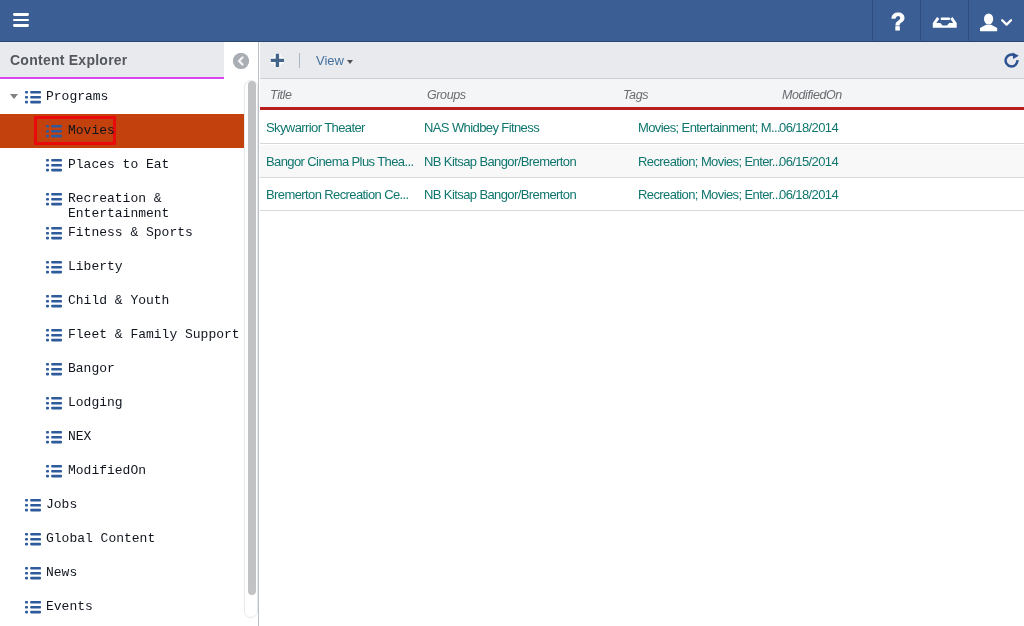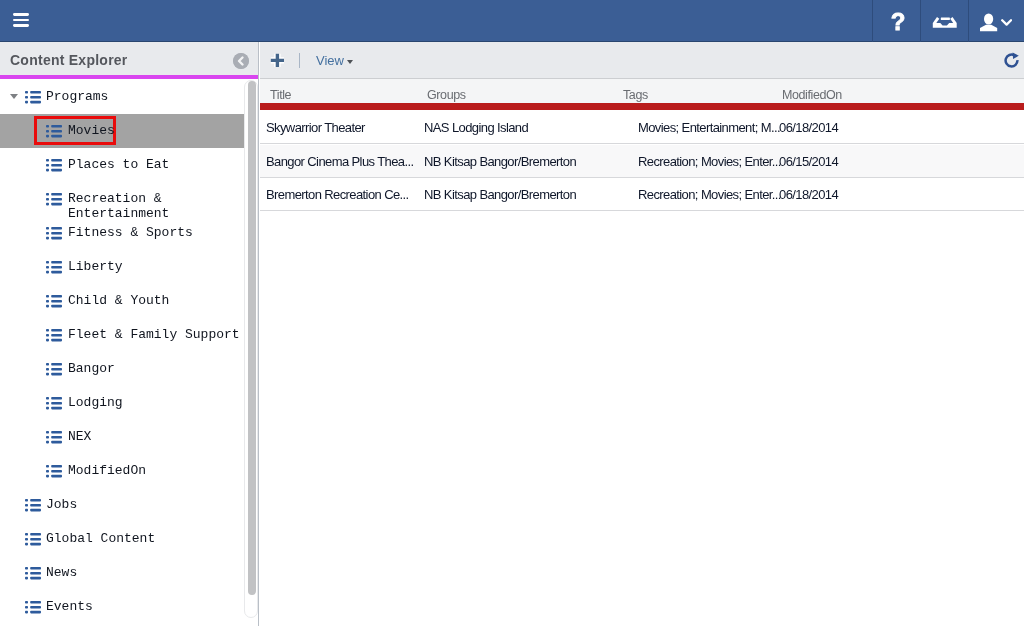--- a/index.html
+++ b/index.html
@@ -13,28 +13,28 @@
   #hamb span { position:absolute; left:12.5px; width:16.5px; height:2.8px; background:#fff; border-radius:1.4px; }
   .tb-sec { position:absolute; top:0; height:42px; border-left:1px solid #2e4c7c; }
   #sec-q   { left:872px; width:48px; }
   #sec-inb { left:920px; width:48px; }
   #sec-usr { left:968px; width:56px; }
 
 
   
   #sidebar { position:absolute; left:0; top:42px; width:259px; height:584px;
              background:#fff; border-right:1px solid #b9bfc7; }
-  #sidehead { position:absolute; left:0; top:0; width:258px; height:37px;
-              background:#e8eaed; border-bottom:4px solid #d946ef; }
+  #sidehead { position:absolute; left:0; top:0; width:224px; height:37px;
+              background:#e8eaed; border-bottom:2px solid #d946ef; }
   #sidehead .t { position:absolute; left:10px; top:10px; font-size:14px; font-weight:bold; color:#54575d; letter-spacing:0.25px; }
   #collbtn { position:absolute; left:233px; top:11px; width:16px; height:16px; border-radius:50%;
              background:#a9adb4; }
   .treerow { position:absolute; left:0; width:244px; height:34px; font-size:13px; color:#10151f; }
   .treerow .lbl { position:absolute; top:8.5px;font-family:Liberation Mono, monospace; }
-  .sel { background:#a3a3a3; }
+  .sel { background:#c2410c; }
   #redbox { position:absolute; left:34px; top:2px; width:82px; height:29px;
             border:3px solid #e90b0b; }
   .licon { position:absolute; top:11px; width:16px; height:13px; }
   .exp { position:absolute; left:10px; top:14px; width:0; height:0;
          border-left:4.5px solid transparent; border-right:4.5px solid transparent;
          border-top:5.5px solid #7e8084; }
   #strack { position:absolute; left:244px; top:38px; width:14px; height:538px;
             background:#fff; border:1px solid #e8e9eb; border-radius:7px; }
   #sscroll { position:absolute; left:248px; top:39px; width:8px; height:514px;
              background:#c1c2c4; border-radius:4px; }
@@ -42,23 +42,23 @@
   
   #main { position:absolute; left:260px; top:42px; width:764px; height:584px; background:#fff; }
   #toolbar { position:absolute; left:0; top:0; width:764px; height:37px;
              background:#e8eaed; border-bottom:1px solid #ccced1; }
   #tsep { position:absolute; left:39px; top:11px; width:1px; height:15px; background:#a9b6c6; }
   #viewlbl { position:absolute; left:56px; top:11px; font-size:13px; color:#44709f; }
   #viewarr { position:absolute; left:87px; top:18px; width:0; height:0;
              border-left:3.8px solid transparent; border-right:3.8px solid transparent;
              border-top:4.6px solid #4d5156; }
   #thead { position:absolute; left:0; top:37px; width:764px; height:31px;
-           background:#f4f5f6; border-bottom:7px solid #b91c1c; }
+           background:#f4f5f6; border-bottom:3px solid #b91c1c;font-style:italic; }
   .hc { position:absolute; top:9px; font-size:12.5px; letter-spacing:-0.4px; color:#696c71; }
-  .grow { position:absolute; left:0; width:764px; height:33px; font-size:13px; color:#0f172a; }
+  .grow { position:absolute; left:0; width:764px; height:33px; font-size:13px; color:#0f766e; }
   .grow .c { position:absolute; top:9px; white-space:nowrap; letter-spacing:-0.6px; }
   .c1 { left:6px; } .c2 { left:164px; } .c3 { left:378px; } .c4 { left:519px; }
 </style>
 </head>
 <body>
 
 <div id="topbar">
   <div id="hamb">
     <span style="top:13.3px"></span>
       <span style="top:18.6px"></span>
@@ -325,21 +325,21 @@
   </div>
   <div id="thead">
     <span class="hc" style="left:10px">Title</span>
     <span class="hc" style="left:167px">Groups</span>
     <span class="hc" style="left:363px">Tags</span>
     <span class="hc" style="left:522px">ModifiedOn</span>
   </div>
   <div id="grid">
       <div class="grow" style="top:69px; background:#fff; border-bottom:1.5px solid #d7d8db;">
         <span class="c c1">Skywarrior Theater</span>
-        <span class="c c2">NAS Lodging Island</span>
+        <span class="c c2">NAS Whidbey Fitness</span>
         <span class="c c3">Movies; Entertainment; M...</span>
         <span class="c c4">06/18/2014</span>
       </div>
       <div class="grow" style="top:102.5px; background:#f8f8f9; border-bottom:1.5px solid #d7d8db;">
         <span class="c c1">Bangor Cinema Plus Thea...</span>
         <span class="c c2">NB Kitsap Bangor/Bremerton</span>
         <span class="c c3">Recreation; Movies; Enter...</span>
         <span class="c c4">06/15/2014</span>
       </div>
       <div class="grow" style="top:136px; background:#fff; border-bottom:1.5px solid #d7d8db;">

